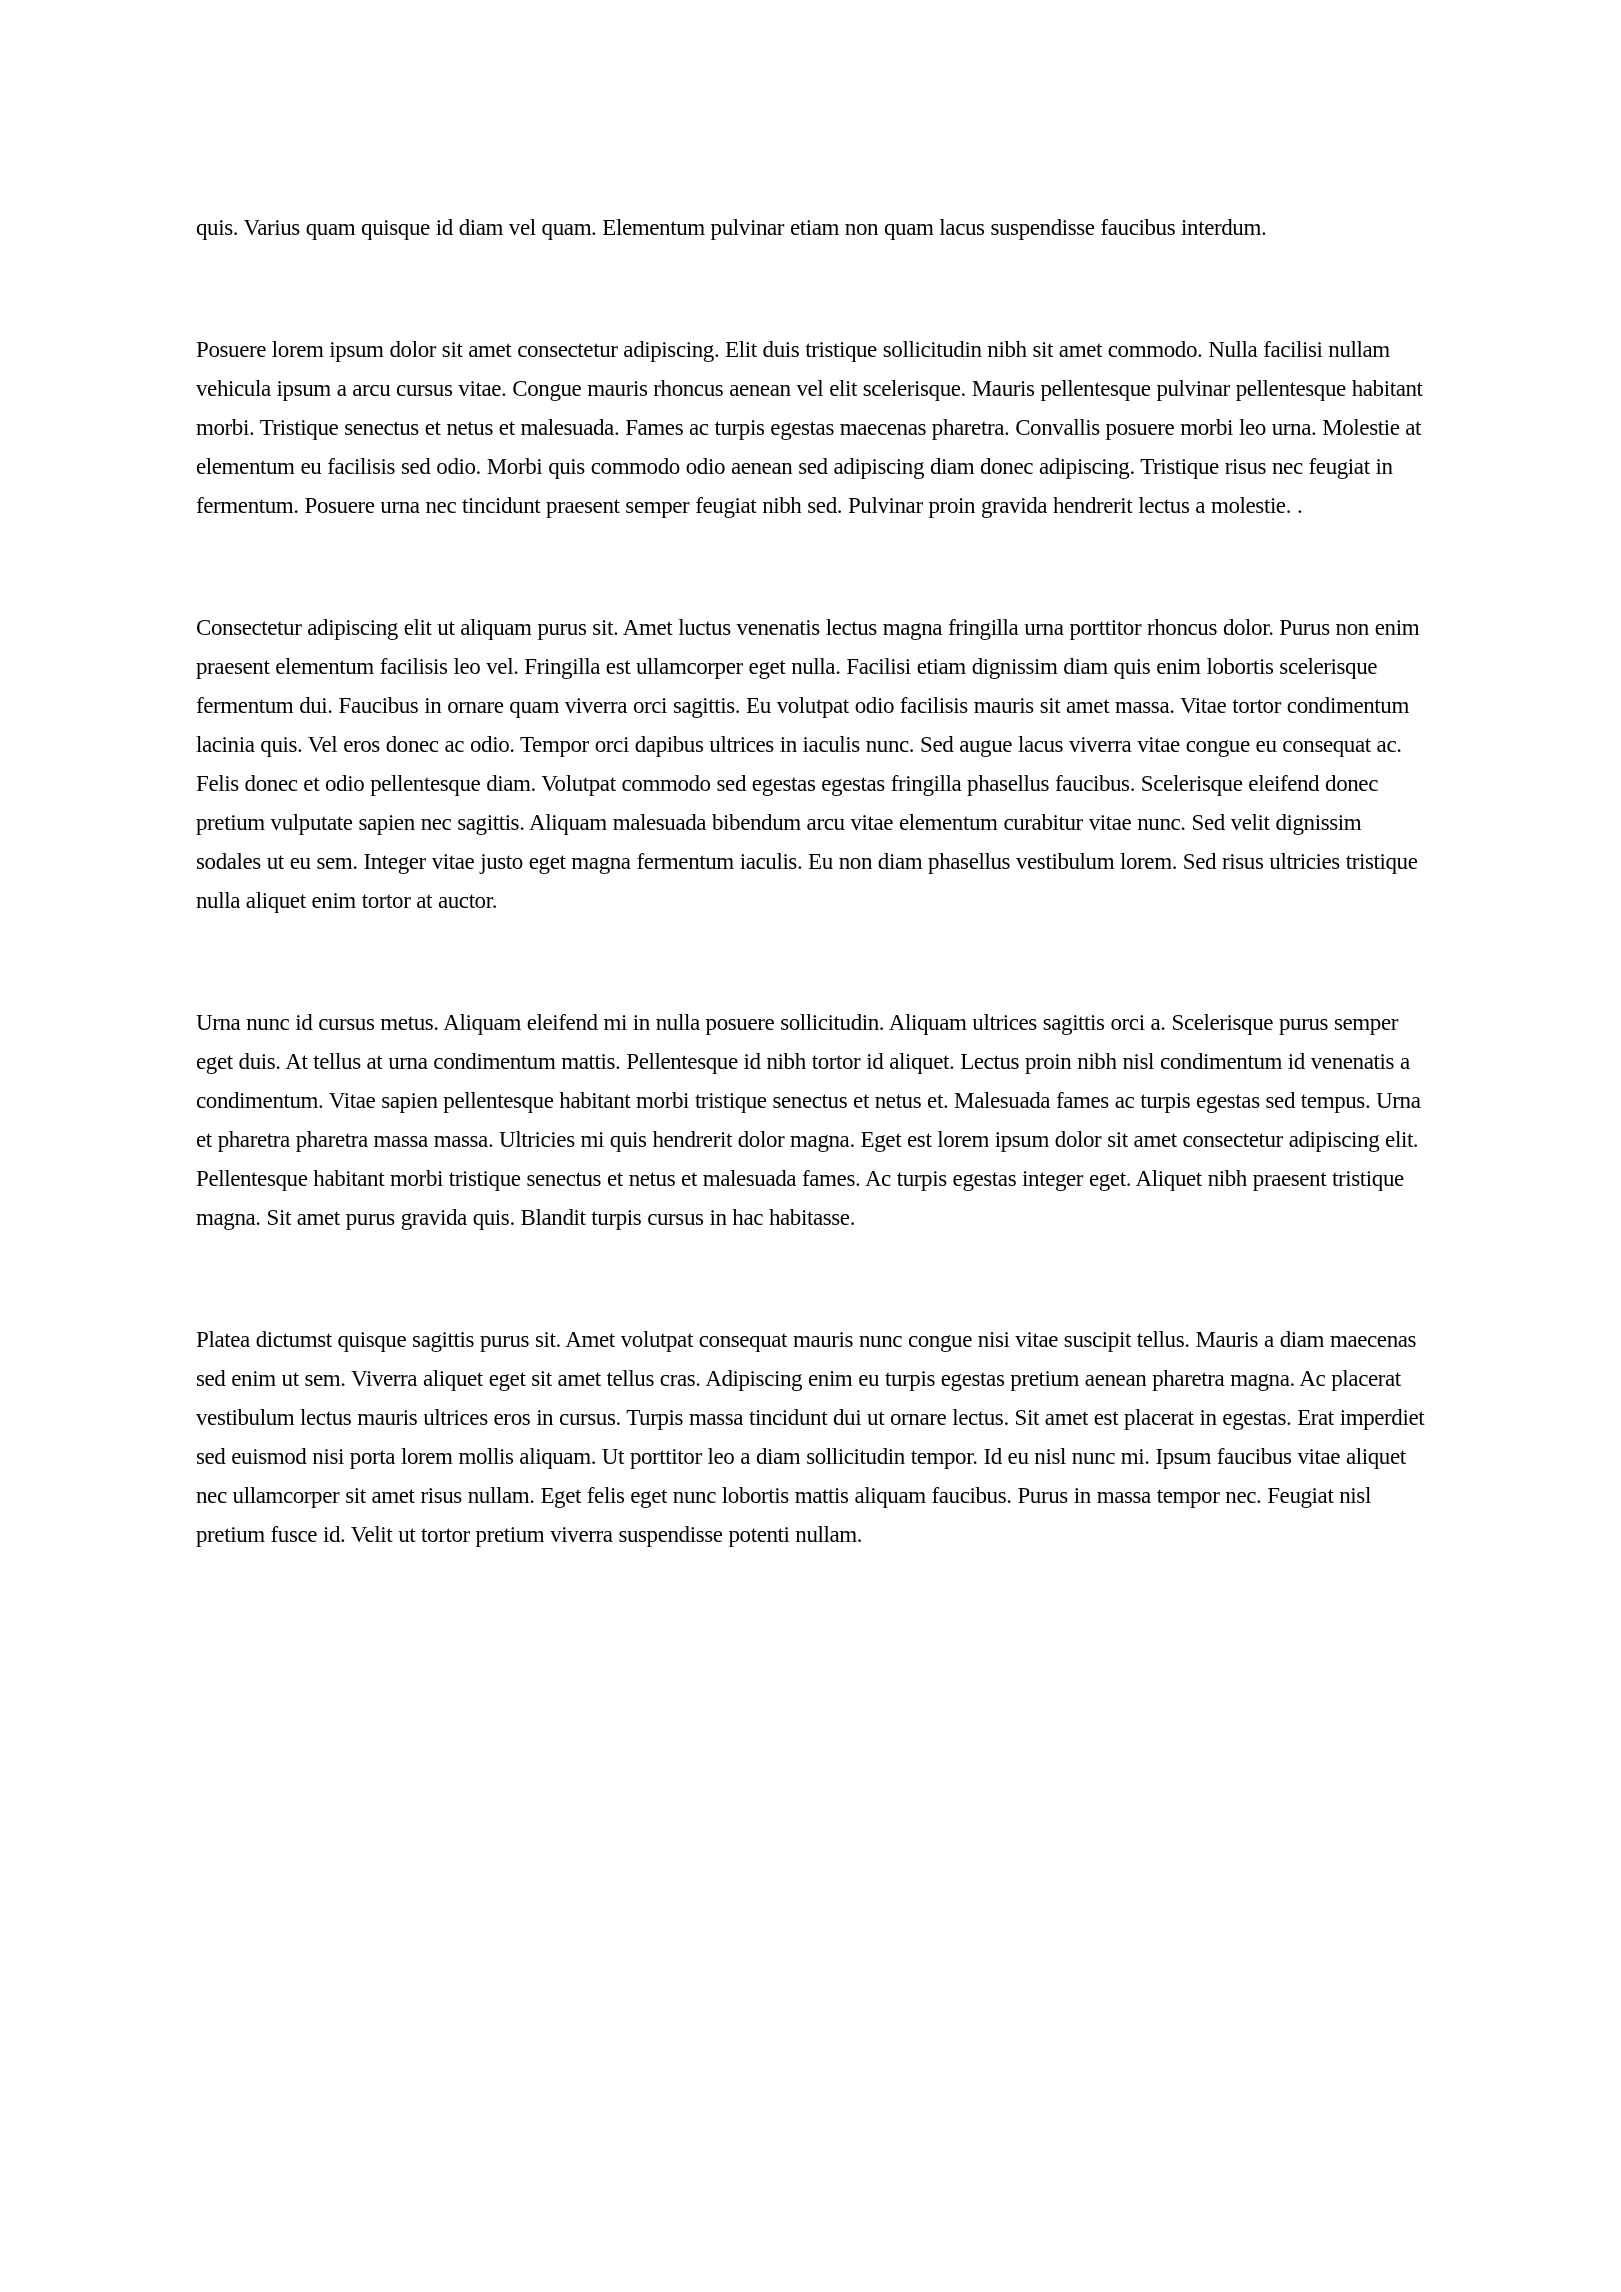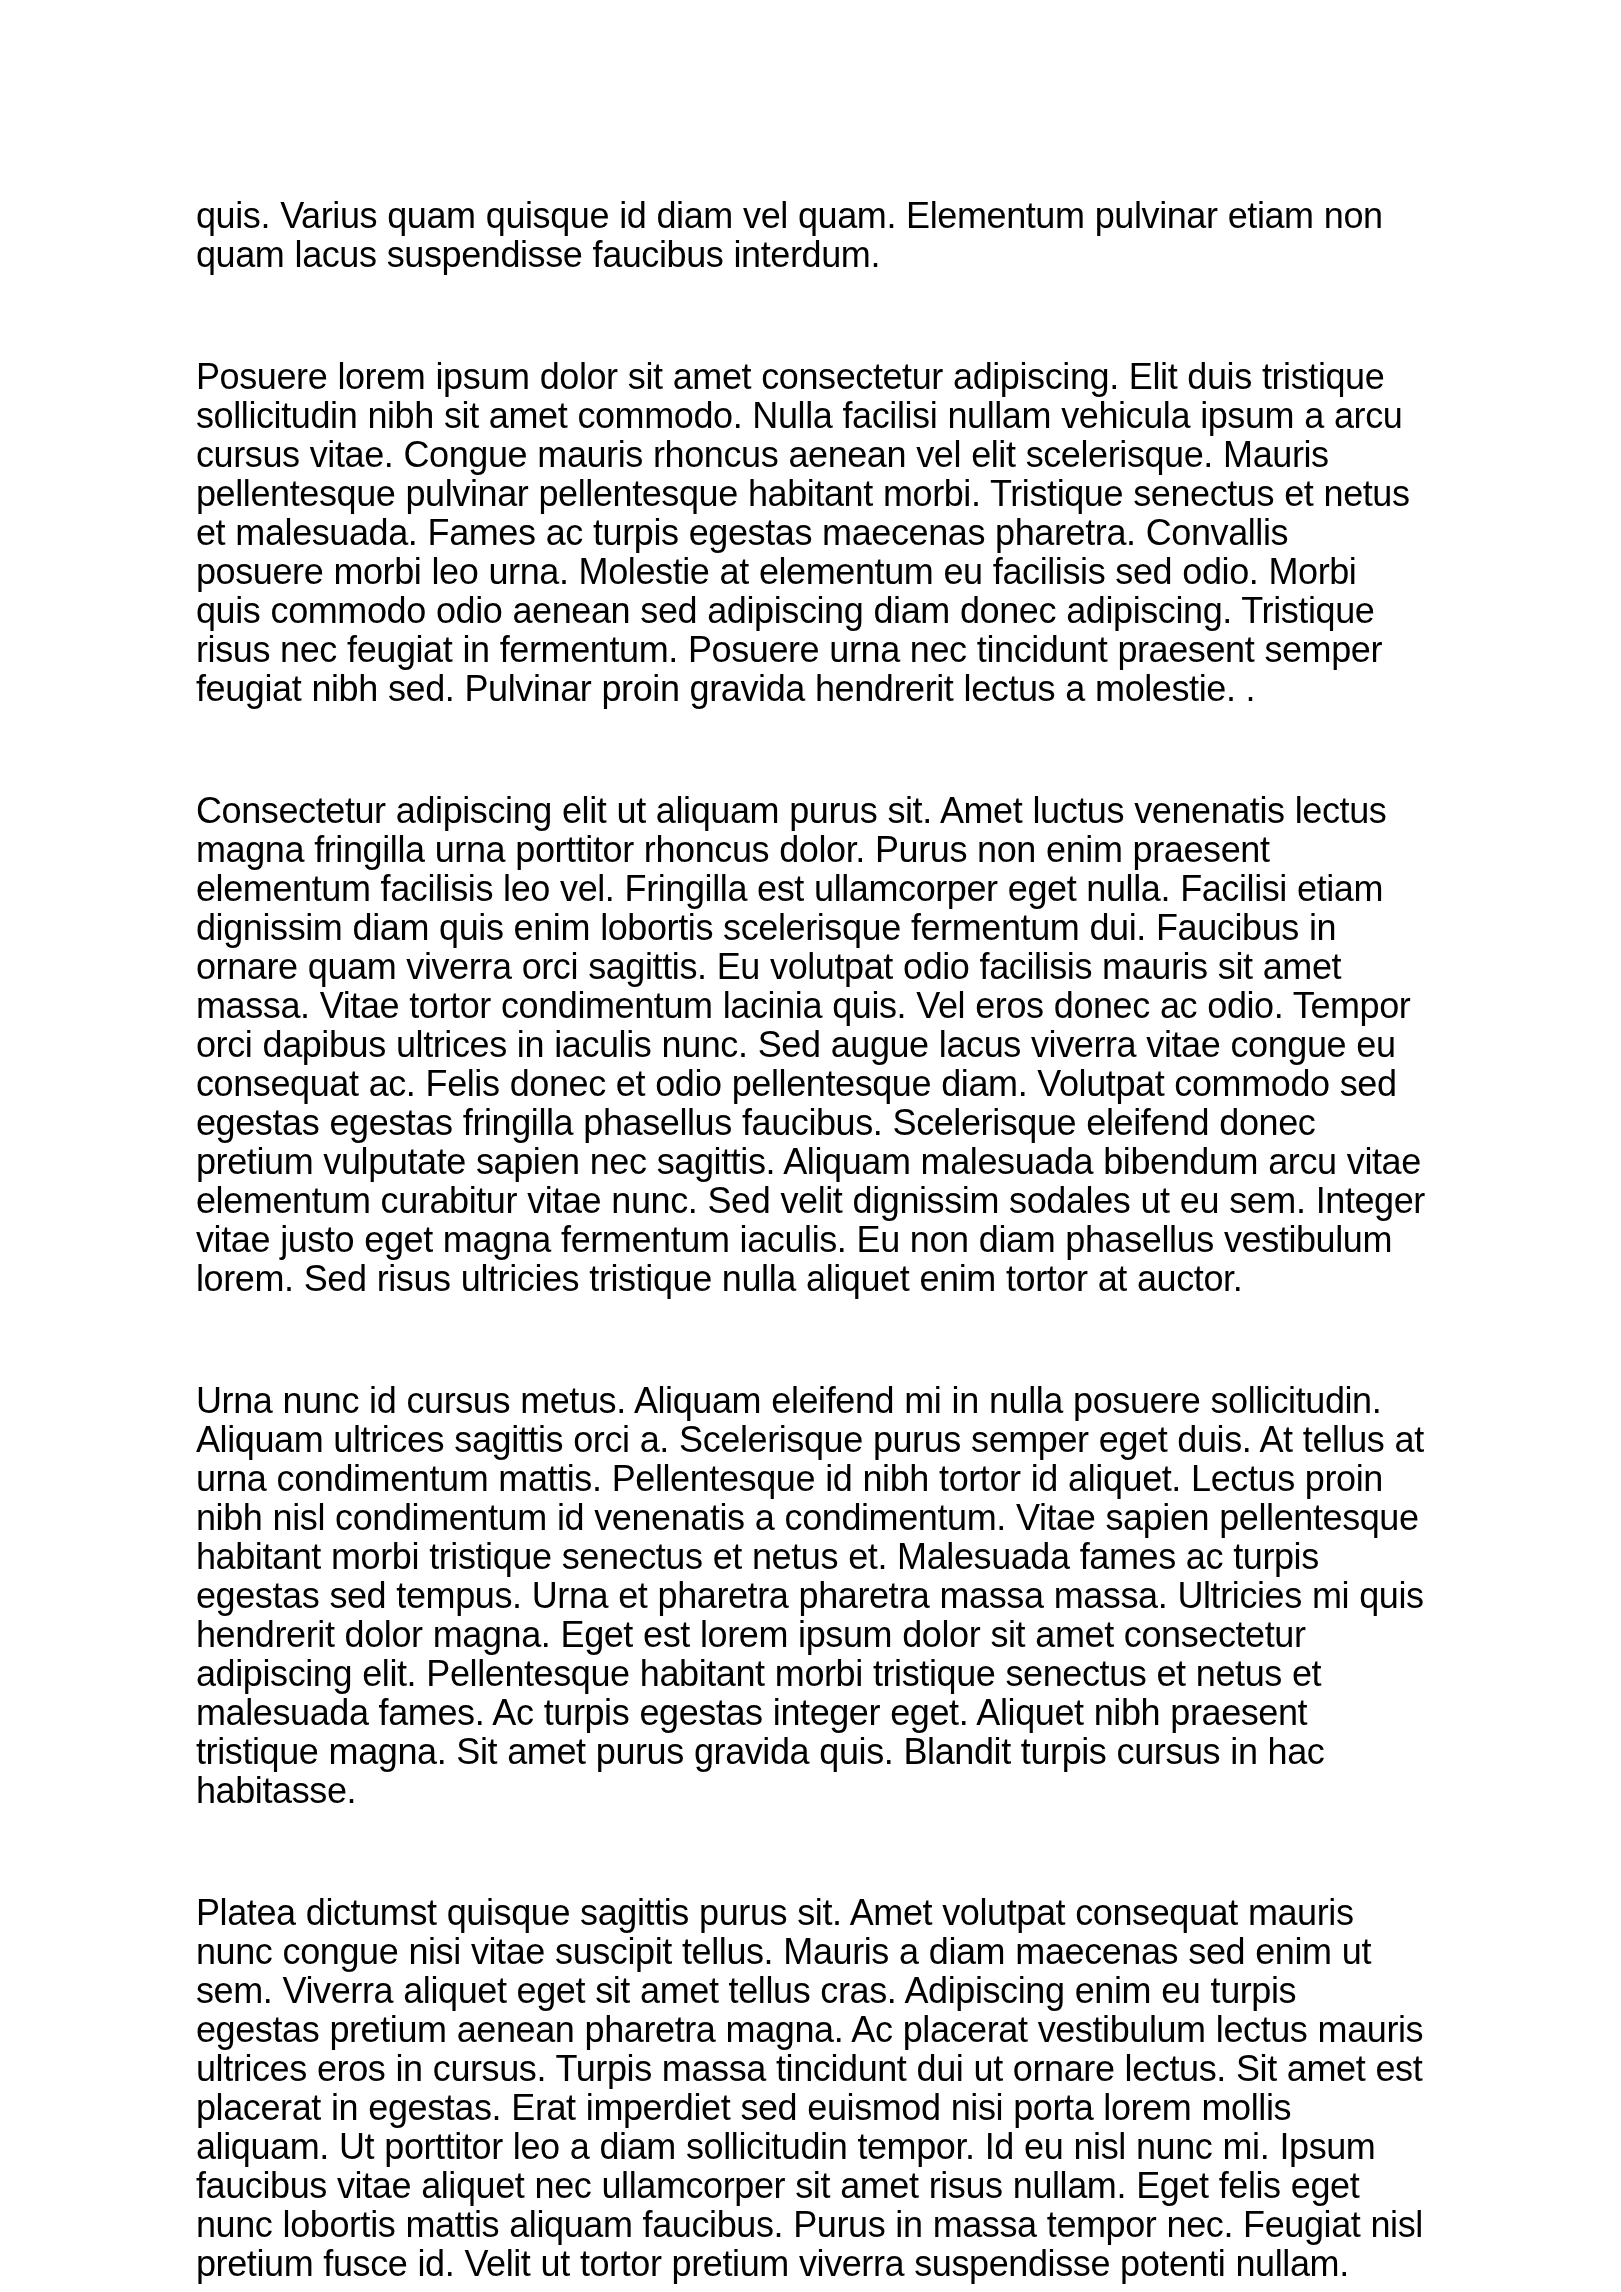--- a/index.html
+++ b/index.html
@@ -12,26 +12,27 @@
     width: 1621px;
     height: 2293px;
     box-sizing: border-box;
     padding: 196px 196px 0 196px;
     background: #ffffff;
     font-family: "Liberation Sans", sans-serif;
     color: #000000;
     overflow: hidden;
   }
   .para {
-    margin: 0 0 83px 0;
-    font-size: 36px;
+    margin: 12px 0 83px 0;
+    font-size: 23px;
     line-height: 39px;
     letter-spacing: -0.4px;
     text-align: left;
     word-spacing: 0.5px;
+    font-family: Liberation Serif, serif;
   }
 </style>
 </head>
 <body>
 
 <div class="page">
   <p class="para">quis. Varius quam quisque id diam vel quam. Elementum pulvinar etiam non quam lacus suspendisse faucibus interdum.</p>
   <p class="para">Posuere lorem ipsum dolor sit amet consectetur adipiscing. Elit duis tristique sollicitudin nibh sit amet commodo. Nulla facilisi nullam vehicula ipsum a arcu cursus vitae. Congue mauris rhoncus aenean vel elit scelerisque. Mauris pellentesque pulvinar pellentesque habitant morbi. Tristique senectus et netus et malesuada. Fames ac turpis egestas maecenas pharetra. Convallis posuere morbi leo urna. Molestie at elementum eu facilisis sed odio. Morbi quis commodo odio aenean sed adipiscing diam donec adipiscing. Tristique risus nec feugiat in fermentum. Posuere urna nec tincidunt praesent semper feugiat nibh sed. Pulvinar proin gravida hendrerit lectus a molestie. .</p>
   <p class="para">Consectetur adipiscing elit ut aliquam purus sit. Amet luctus venenatis lectus magna fringilla urna porttitor rhoncus dolor. Purus non enim praesent elementum facilisis leo vel. Fringilla est ullamcorper eget nulla. Facilisi etiam dignissim diam quis enim lobortis scelerisque fermentum dui. Faucibus in ornare quam viverra orci sagittis. Eu volutpat odio facilisis mauris sit amet massa. Vitae tortor condimentum lacinia quis. Vel eros donec ac odio. Tempor orci dapibus ultrices in iaculis nunc. Sed augue lacus viverra vitae congue eu consequat ac. Felis donec et odio pellentesque diam. Volutpat commodo sed egestas egestas fringilla phasellus faucibus. Scelerisque eleifend donec pretium vulputate sapien nec sagittis. Aliquam malesuada bibendum arcu vitae elementum curabitur vitae nunc. Sed velit dignissim sodales ut eu sem. Integer vitae justo eget magna fermentum iaculis. Eu non diam phasellus vestibulum lorem. Sed risus ultricies tristique nulla aliquet enim tortor at auctor.</p>
   <p class="para">Urna nunc id cursus metus. Aliquam eleifend mi in nulla posuere sollicitudin. Aliquam ultrices sagittis orci a. Scelerisque purus semper eget duis. At tellus at urna condimentum mattis. Pellentesque id nibh tortor id aliquet. Lectus proin nibh nisl condimentum id venenatis a condimentum. Vitae sapien pellentesque habitant morbi tristique senectus et netus et. Malesuada fames ac turpis egestas sed tempus. Urna et pharetra pharetra massa massa. Ultricies mi quis hendrerit dolor magna. Eget est lorem ipsum dolor sit amet consectetur adipiscing elit. Pellentesque habitant morbi tristique senectus et netus et malesuada fames. Ac turpis egestas integer eget. Aliquet nibh praesent tristique magna. Sit amet purus gravida quis. Blandit turpis cursus in hac habitasse.</p>

